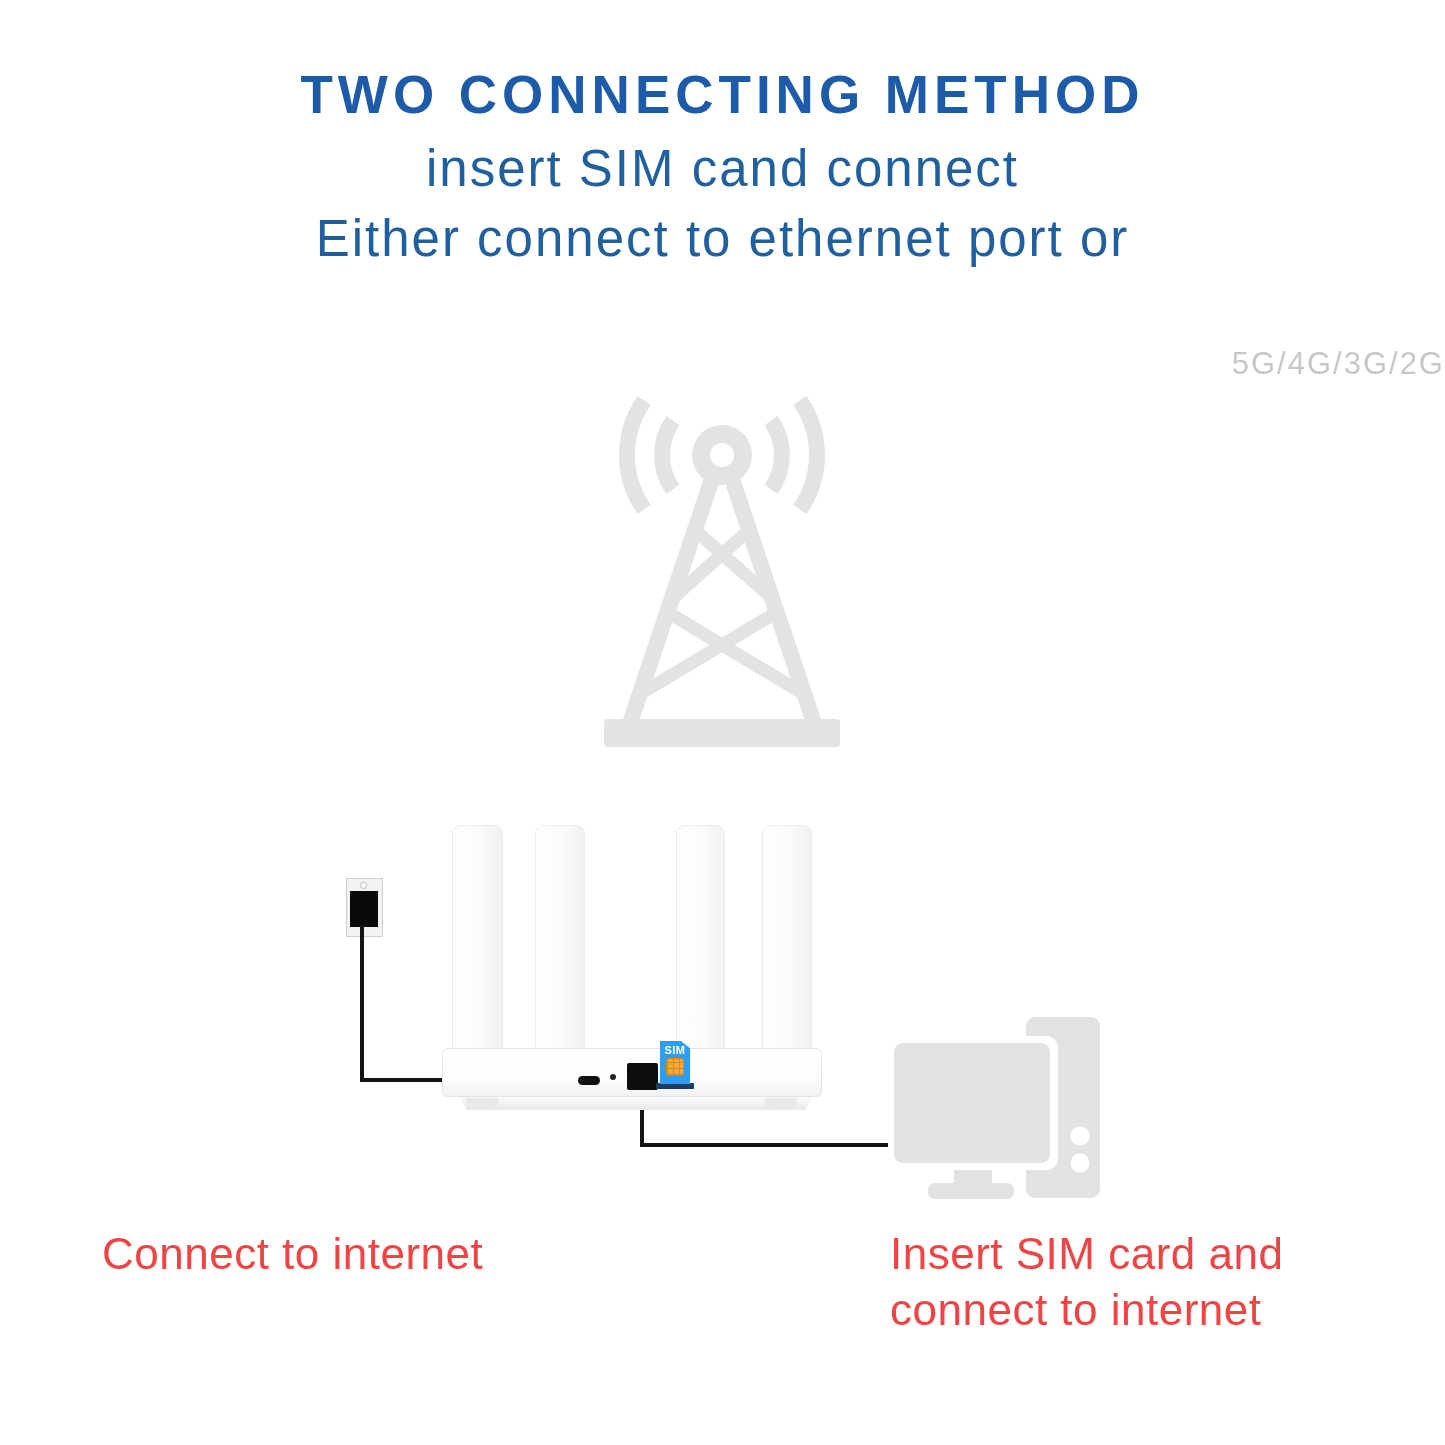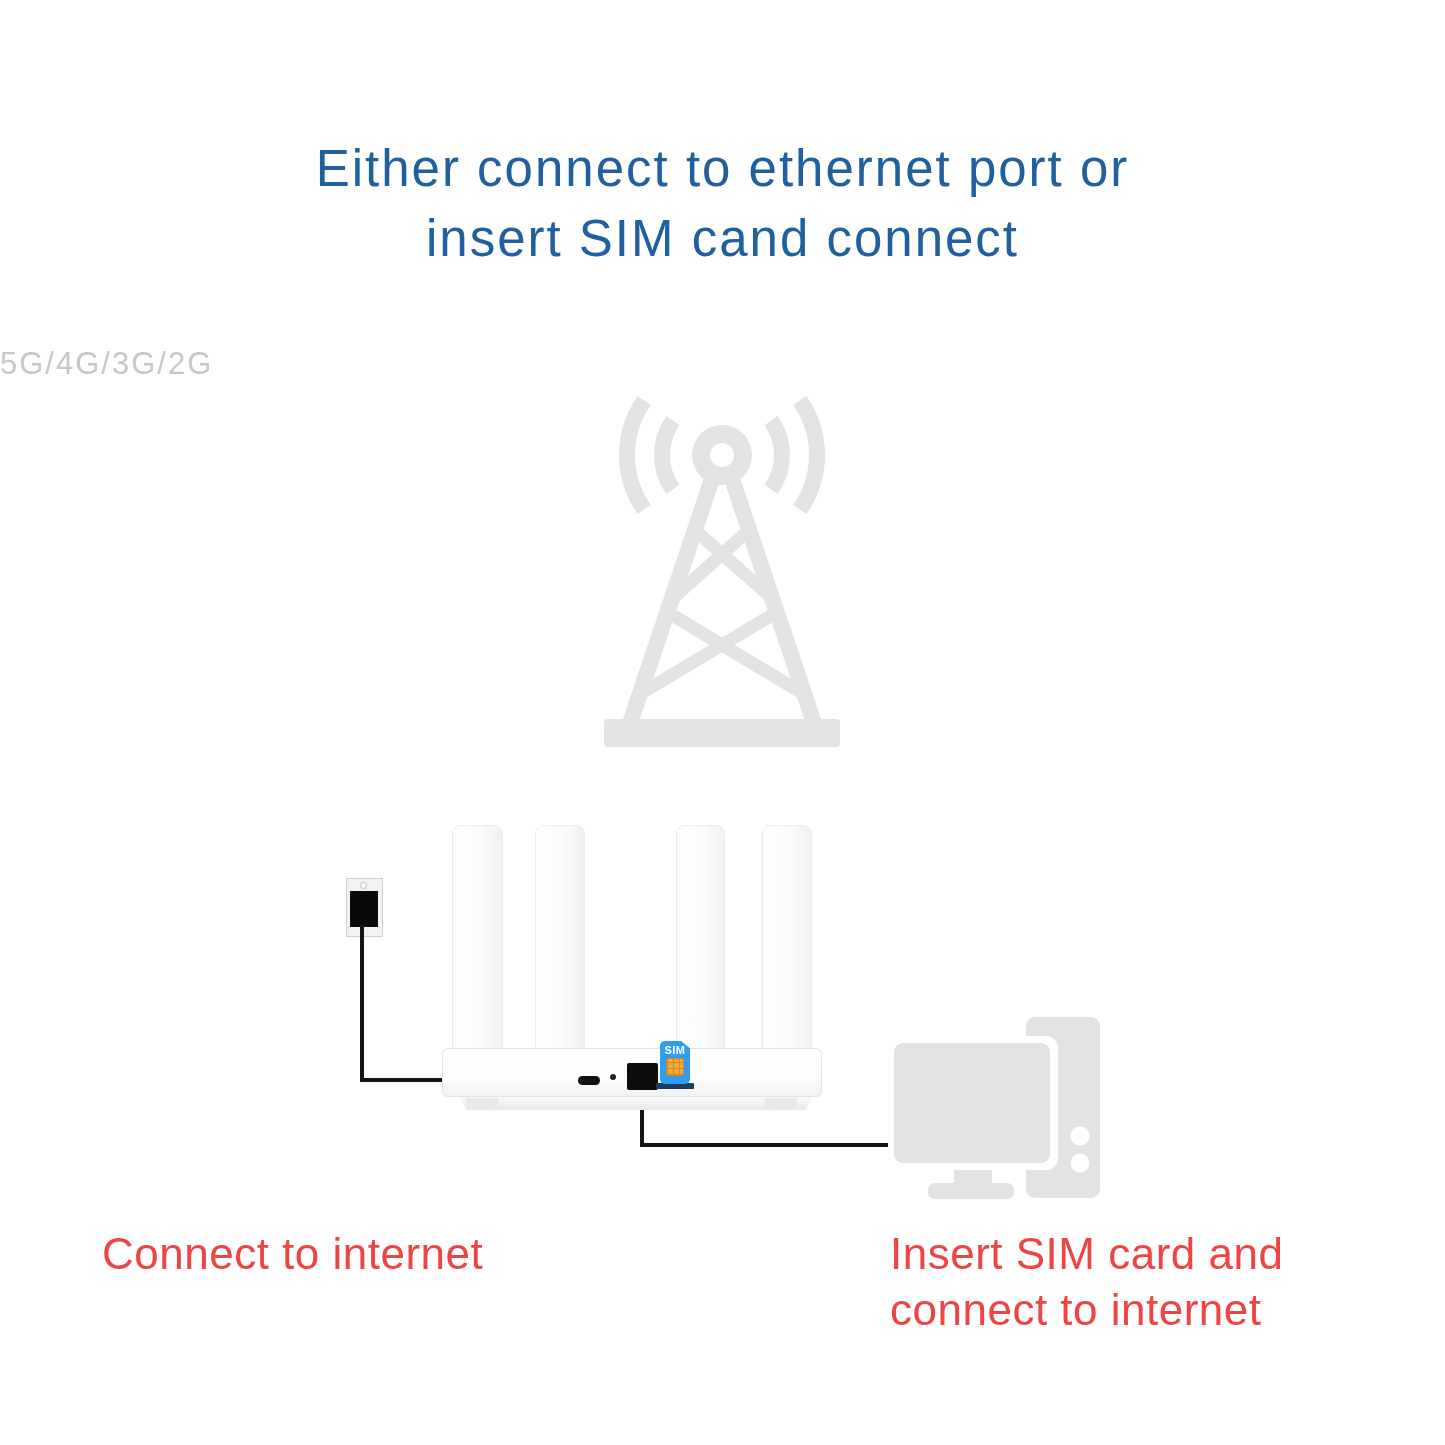--- a/index.html
+++ b/index.html
@@ -24,21 +24,21 @@
     top:134px;left:0;width:1445px;
     text-align:center;
     font-size:51px;line-height:70px;
     letter-spacing:2px;
     color:#20609f;
   }
 
   
   .network-label{
     top:344px;left:0;width:1445px;
-    text-align:left;
+    text-align:right;
     font-size:31px;line-height:40px;
     letter-spacing:2px;
     color:#c7c7c7;
   }
   .tower-svg{left:594px;top:392px;}
   .computer-svg{left:888px;top:1012px;}
 
   
   .socket-plate{
     left:346px;top:878px;width:37px;height:59px;
@@ -109,21 +109,21 @@
     background:#222222;z-index:4;
   }
   .ethernet-port{
     left:627px;top:1063px;width:31px;height:27px;border-radius:2px;
     background:#0d0d0d;z-index:4;
   }
 
   
   .sim-card{
     left:660px;top:1041px;width:30px;height:43px;
-    background:#2f9ef0;border-radius:5px;
+    background:#2f9ef0;border-radius:0;
     clip-path:polygon(0 0,70% 0,100% 17%,100% 100%,0 100%);
     z-index:6;
   }
   .sim-text{
     position:absolute;left:0;top:3px;width:100%;
     text-align:center;color:#ffffff;
     font-size:11px;font-weight:bold;line-height:12px;letter-spacing:0.5px;
   }
   .sim-chip{
     position:absolute;left:6px;top:17px;width:18px;height:18px;
@@ -146,23 +146,24 @@
     color:#ef4444;
   }
   .caption-left{left:102px;width:600px;}
   .caption-right{left:890px;width:520px;}
 </style>
 </head>
 <body>
 
 <div class="canvas">
 
+  <div class="abs title">TWO CONNECTING METHOD</div>
   <div class="abs subtitle">
+    <div>insert SIM cand connect</div>
     <div>Either connect to ethernet port or</div>
-    <div>insert SIM cand connect</div>
   </div>
 
   <div class="abs network-label">5G/4G/3G/2G</div>
 
   <svg class="abs tower-svg" width="256" height="366" viewBox="0 0 256 366" aria-hidden="true">
     <g stroke="#e3e3e3" stroke-width="16" fill="none">
       <path d="M 78.9 28.6 A 60 60 0 0 0 78.9 97.4"></path>
       <path d="M 50.2 8.5 A 95 95 0 0 0 50.2 117.5"></path>
       <path d="M 177.1 28.6 A 60 60 0 0 1 177.1 97.4"></path>
       <path d="M 205.8 8.5 A 95 95 0 0 1 205.8 117.5"></path>

